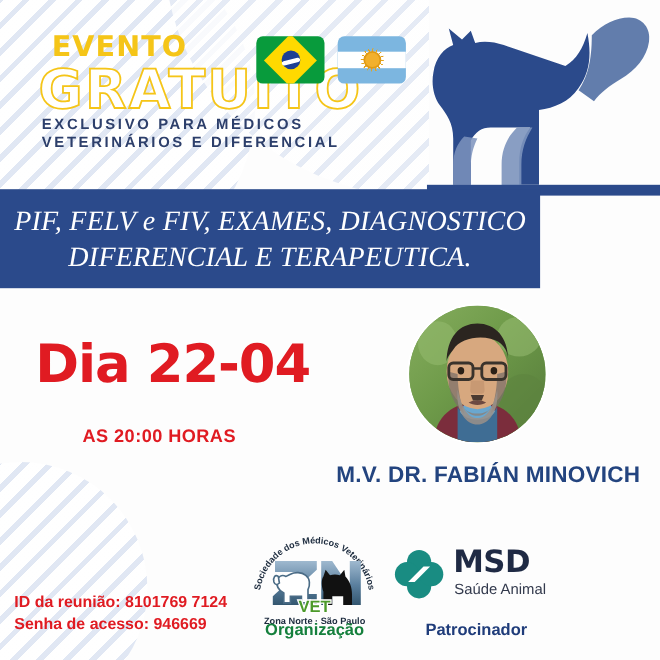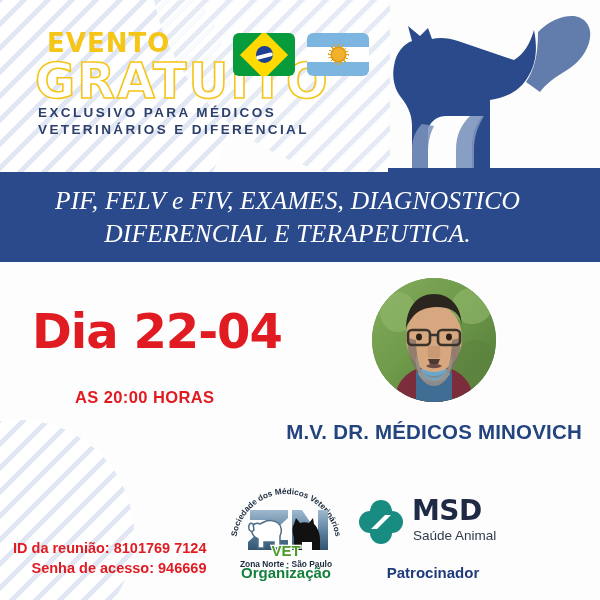--- a/index.html
+++ b/index.html
@@ -127,21 +127,21 @@
 
   
   .cat{
     position:absolute; left:388px; top:8px;
     width:212px; height:170px;
   }
 
   
   .titleband{
     position:absolute; left:0; top:172px;
-    width:600px; height:90px;
+    width:491px; height:90px;
     background:#2B4A8B;
     display:flex; align-items:center; justify-content:flex-start;
   }
   .titleband .ttxt{
     font-family:"Liberation Serif","DejaVu Serif",serif;
     font-style:italic;
     color:#ffffff;
     font-size:25.5px;
     line-height:33px;
     text-align:center;
@@ -183,21 +183,21 @@
   .plataforma{
     position:absolute; left:26px; top:503px;
     font-size:12.5px; font-weight:bold;
     color:#2d3f6b; letter-spacing:3.2px;
   }
   .meetinfo{
     position:absolute; left:13px; top:538px;
     font-size:14.5px; font-weight:bold;
     color:#E01B22; line-height:20px;
   }
-  .meetinfo span{display:block;text-align:right;}
+  .meetinfo span{display:block;}
 
   
   .znlogo{
     position:absolute; left:226px; top:480px;
     width:120px; height:90px;
   }
   .org-cap{
     position:absolute; left:226px; top:564px;
     width:120px; text-align:center;
     font-size:15px; font-weight:bold; color:#15803d;
@@ -308,21 +308,21 @@
       <rect x="36" y="52" width="22" height="15" rx="4" fill="none" stroke="#3a332c" stroke-width="2.6"></rect>
       <rect x="66" y="52" width="22" height="15" rx="4" fill="none" stroke="#3a332c" stroke-width="2.6"></rect>
       <line x1="58" y1="57" x2="66" y2="57" stroke="#3a332c" stroke-width="2.4"></line>
       <ellipse cx="47" cy="59" rx="3" ry="3.4" fill="#2b2017"></ellipse>
       <ellipse cx="77" cy="59" rx="3" ry="3.4" fill="#2b2017"></ellipse>
       <path d="M56 68 C56 76 54 79 58 80 L66 80 C70 79 68 76 68 68 Z" fill="#c49570" opacity=".8"></path>
       <path d="M54 88 C58 85 66 85 70 88 C66 91 58 91 54 88 Z" fill="#6d4a42"></path>
       <path d="M56 81 L68 81 L66 86 L58 86 Z" fill="#4a3a32"></path>
     </svg>
   </div>
-  <div class="speaker">M.V. DR. MÉDICOS MINOVICH</div>
+  <div class="speaker">M.V. DR. FABIÁN MINOVICH</div>
 
   <div class="meetinfo">
     <span>ID da reunião: 8101769 7124</span>
     <span>Senha de acesso: 946669</span>
   </div>
 
   <svg class="znlogo" viewBox="0 0 120 90">
     <defs>
       <path id="arcpath" d="M10,64 A50,50 0 0 1 110,64" fill="none"></path>
       <linearGradient id="zng" x1="0" y1="0" x2="0" y2="1">

